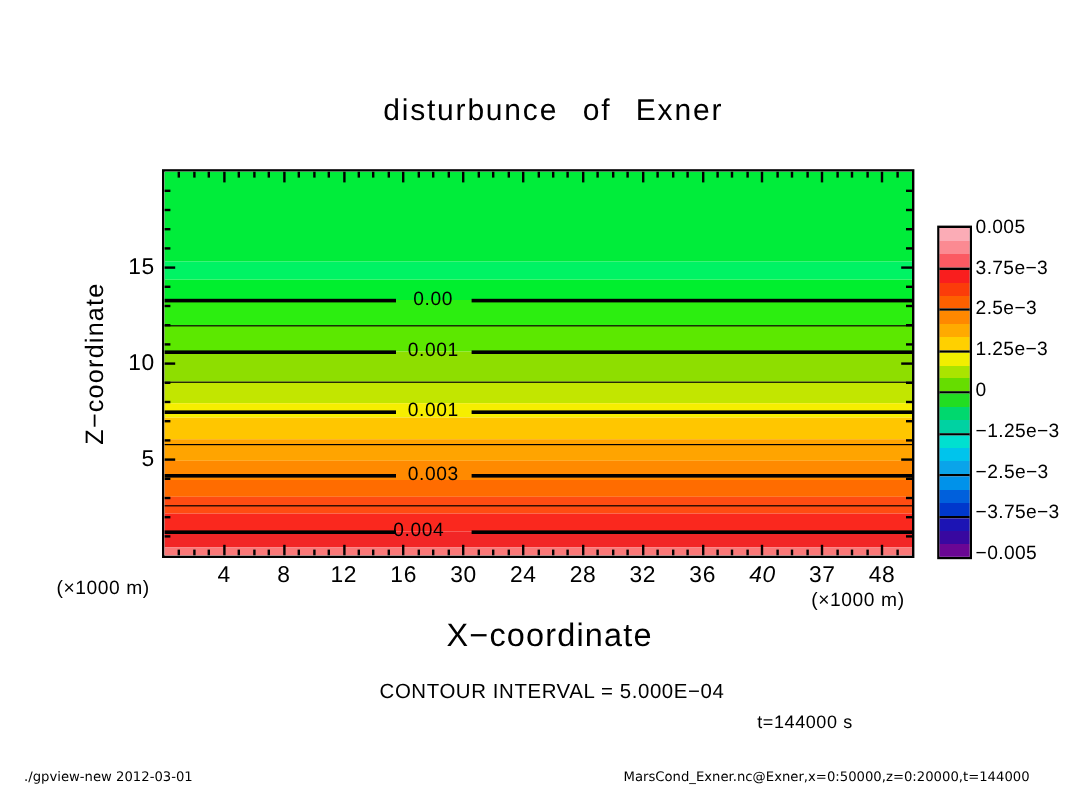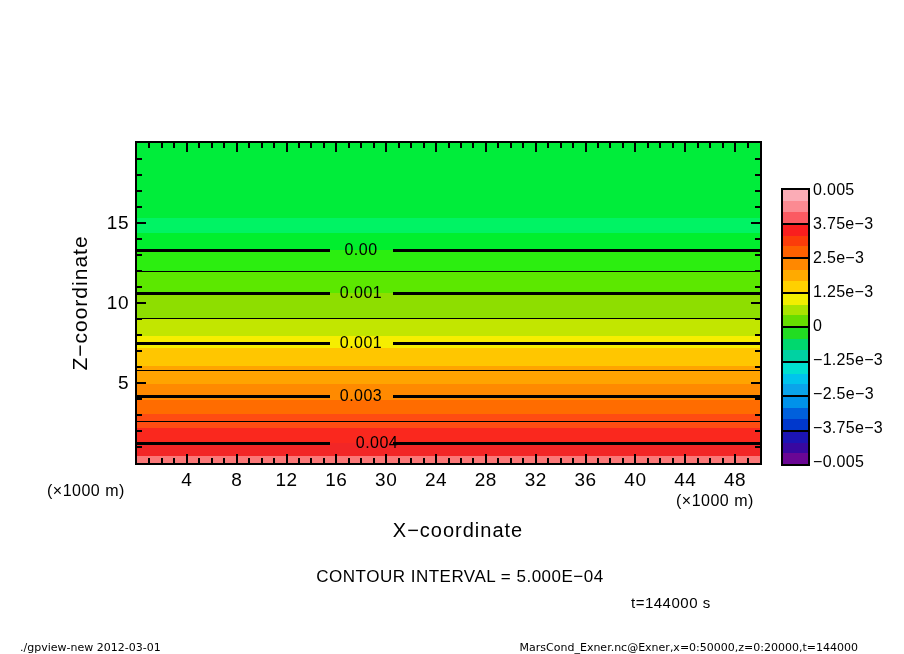--- a/index.html
+++ b/index.html
@@ -31,21 +31,21 @@
     position:absolute;left:85px;width:44px;text-align:right;
     transform:translateY(-50%);font-size:19px;letter-spacing:0.5px;
   }
   .y-axis-title{
     position:absolute;left:80px;top:303px;
     transform:translate(-50%,-50%) rotate(-90deg);
     font-size:21px;letter-spacing:1px;white-space:nowrap;
   }
   .x-axis-title{
     position:absolute;left:458px;top:530px;transform:translate(-50%,-50%);
-    font-size:20px;letter-spacing:1px;white-space:nowrap;
+    font-size:27px;letter-spacing:1px;white-space:nowrap;
   }
   .unit{font-size:16px;letter-spacing:0.5px;white-space:nowrap;}
   .unit-left{left:47px;top:482px;}
   .unit-right{left:676px;top:492px;}
   .note{
     position:absolute;left:460px;top:577px;transform:translate(-50%,-50%);
     font-size:17px;letter-spacing:0.5px;white-space:nowrap;
   }
   .time{
     position:absolute;left:631px;top:602px;transform:translateY(-50%);
@@ -66,20 +66,21 @@
     font-size:11px;white-space:nowrap;
   }
   .footer-left{left:20px;}
   .footer-right{right:46px;}
 </style>
 </head>
 <body>
 
 <div class="fig">
 
+  <div class="title">disturbunce of Exner</div>
 
   <div class="plot">
     <div id="bands">
         <div class="band" style="top: 0px; height: 75px; background: rgb(0, 237, 58);"></div>
         <div class="band" style="top: 75px; height: 15px; background: rgb(0, 243, 100);"></div>
         <div class="band" style="top: 90px; height: 17px; background: rgb(0, 239, 46);"></div>
         <div class="band" style="top: 107px; height: 21px; background: rgb(44, 238, 16);"></div>
         <div class="band" style="top: 128px; height: 22px; background: rgb(92, 232, 0);"></div>
         <div class="band" style="top: 150px; height: 25px; background: rgb(142, 222, 0);"></div>
         <div class="band" style="top: 175px; height: 18px; background: rgb(194, 230, 0);"></div>
@@ -105,21 +106,21 @@
         <div class="cline" style="left: 256px; top: 149px; width: 367px; height: 3px;"></div>
         <div class="cl-label" style="left: 224px; top: 150px;">0.001</div>
         <div class="cline" style="left: 0px; top: 199px; width: 193px; height: 3px;"></div>
         <div class="cline" style="left: 256px; top: 199px; width: 367px; height: 3px;"></div>
         <div class="cl-label" style="left: 224px; top: 200px;">0.001</div>
         <div class="cline" style="left: 0px; top: 252px; width: 193px; height: 3px;"></div>
         <div class="cline" style="left: 256px; top: 252px; width: 367px; height: 3px;"></div>
         <div class="cl-label" style="left: 224px; top: 253px;">0.003</div>
         <div class="cline" style="left: 0px; top: 299px; width: 193px; height: 3px;"></div>
         <div class="cline" style="left: 256px; top: 299px; width: 367px; height: 3px;"></div>
-        <div class="cl-label" style="left: 240px; top: 300px;">0.004</div>
+        <div class="cl-label" style="left: 212px; top: 300px;">0.004</div>
       </div>
     <div id="ticks">
         <div class="tick" style="left: 11.46px; bottom: 0px; width: 2px; height: 5px;"></div>
         <div class="tick" style="left: 11.46px; top: 0px; width: 2px; height: 5px;"></div>
         <div class="tick" style="left: 23.92px; bottom: 0px; width: 2px; height: 5px;"></div>
         <div class="tick" style="left: 23.92px; top: 0px; width: 2px; height: 5px;"></div>
         <div class="tick" style="left: 36.38px; bottom: 0px; width: 2px; height: 5px;"></div>
         <div class="tick" style="left: 36.38px; top: 0px; width: 2px; height: 5px;"></div>
         <div class="tick" style="left: 48.84px; bottom: 0px; width: 2px; height: 9px;"></div>
         <div class="tick" style="left: 48.84px; top: 0px; width: 2px; height: 9px;"></div>
@@ -257,22 +258,22 @@
   <div id="xlabels">
       <div class="xt" style="left: 186.84px;">4</div>
       <div class="xt" style="left: 236.68px;">8</div>
       <div class="xt" style="left: 286.52px;">12</div>
       <div class="xt" style="left: 336.36px;">16</div>
       <div class="xt" style="left: 386.2px;">30</div>
       <div class="xt" style="left: 436.04px; text-align: center;">24</div>
       <div class="xt" style="left: 485.88px;">28</div>
       <div class="xt" style="left: 535.72px;">32</div>
       <div class="xt" style="left: 585.56px;">36</div>
-      <div class="xt" style="left: 635.4px;">40</div>
-      <div class="xt" style="left: 685.24px;">44</div>
+      <div class="xt" style="left: 635.4px; font-style: italic;">40</div>
+      <div class="xt" style="left: 685.24px;">37</div>
       <div class="xt" style="left: 735.08px;">48</div>
     </div>
   <div id="ylabels">
       <div class="yt" style="top: 383px;">5</div>
       <div class="yt" style="top: 303px;">10</div>
       <div class="yt" style="top: 223px;">15</div>
     </div>
 
   <div class="y-axis-title">Z−coordinate</div>
   <div class="x-axis-title">X−coordinate</div>

